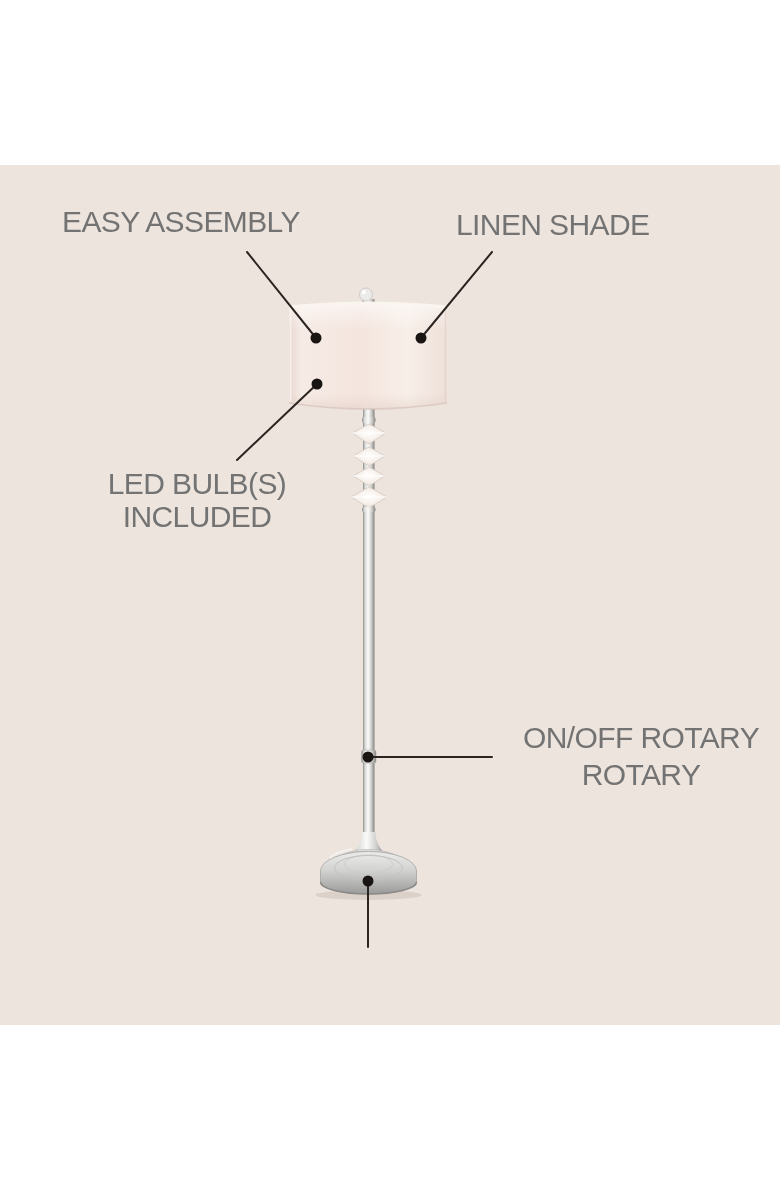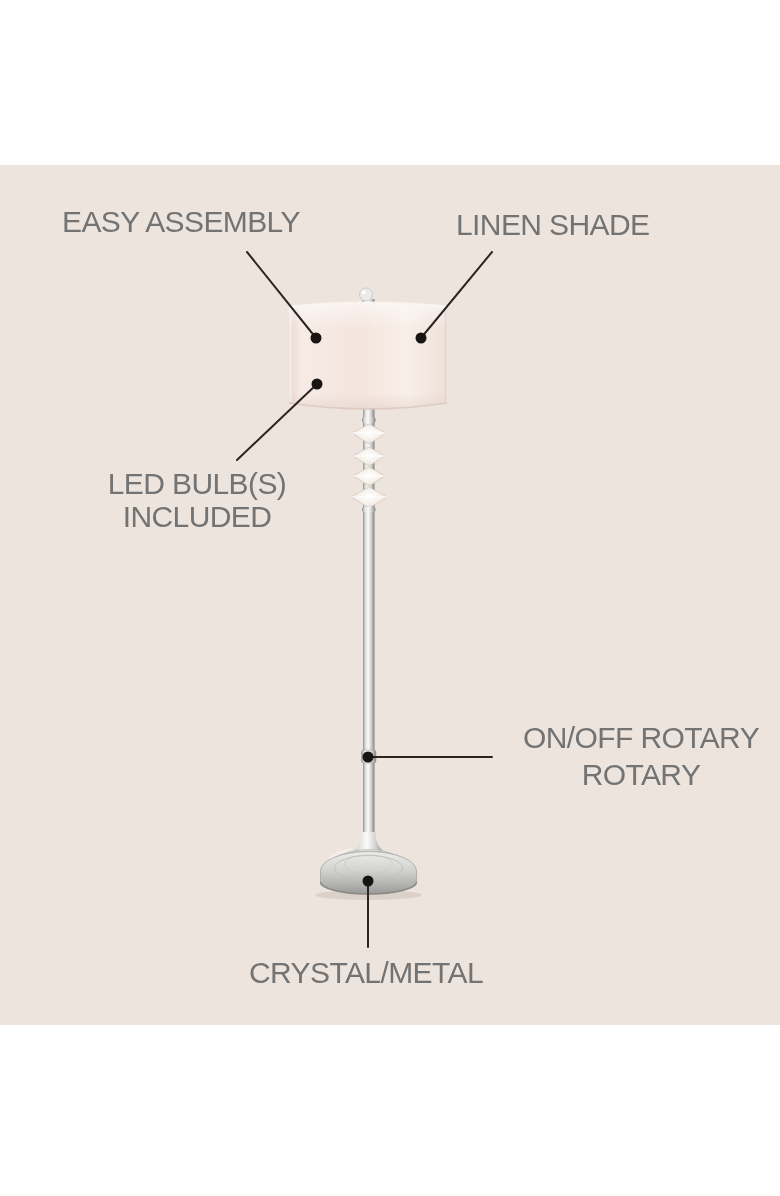--- a/index.html
+++ b/index.html
@@ -148,15 +148,14 @@
   <div class="callout lbl-led">
     <span>LED BULB(S)</span>
     <span>INCLUDED</span>
   </div>
 
   <div class="callout lbl-switch">
     <span>ON/OFF ROTARY</span>
     <span>ROTARY</span>
   </div>
 
-  <div class="callout lbl-crystal">CRYSTAL/METAL</div>
 
 </div>
 
 </body></html>

